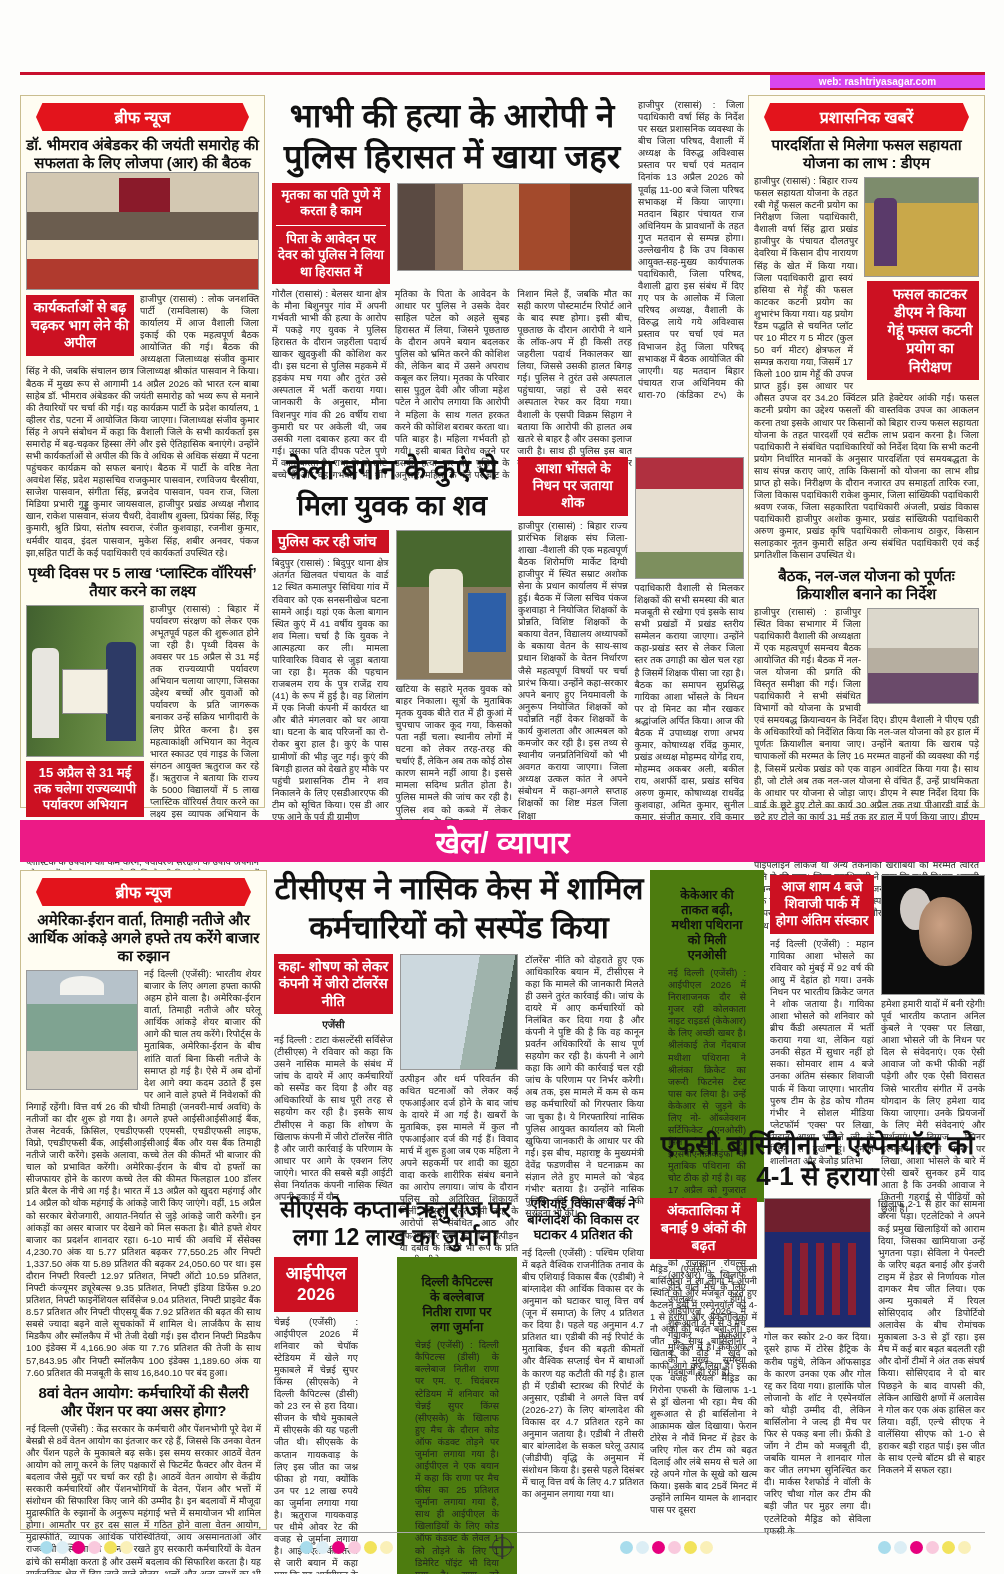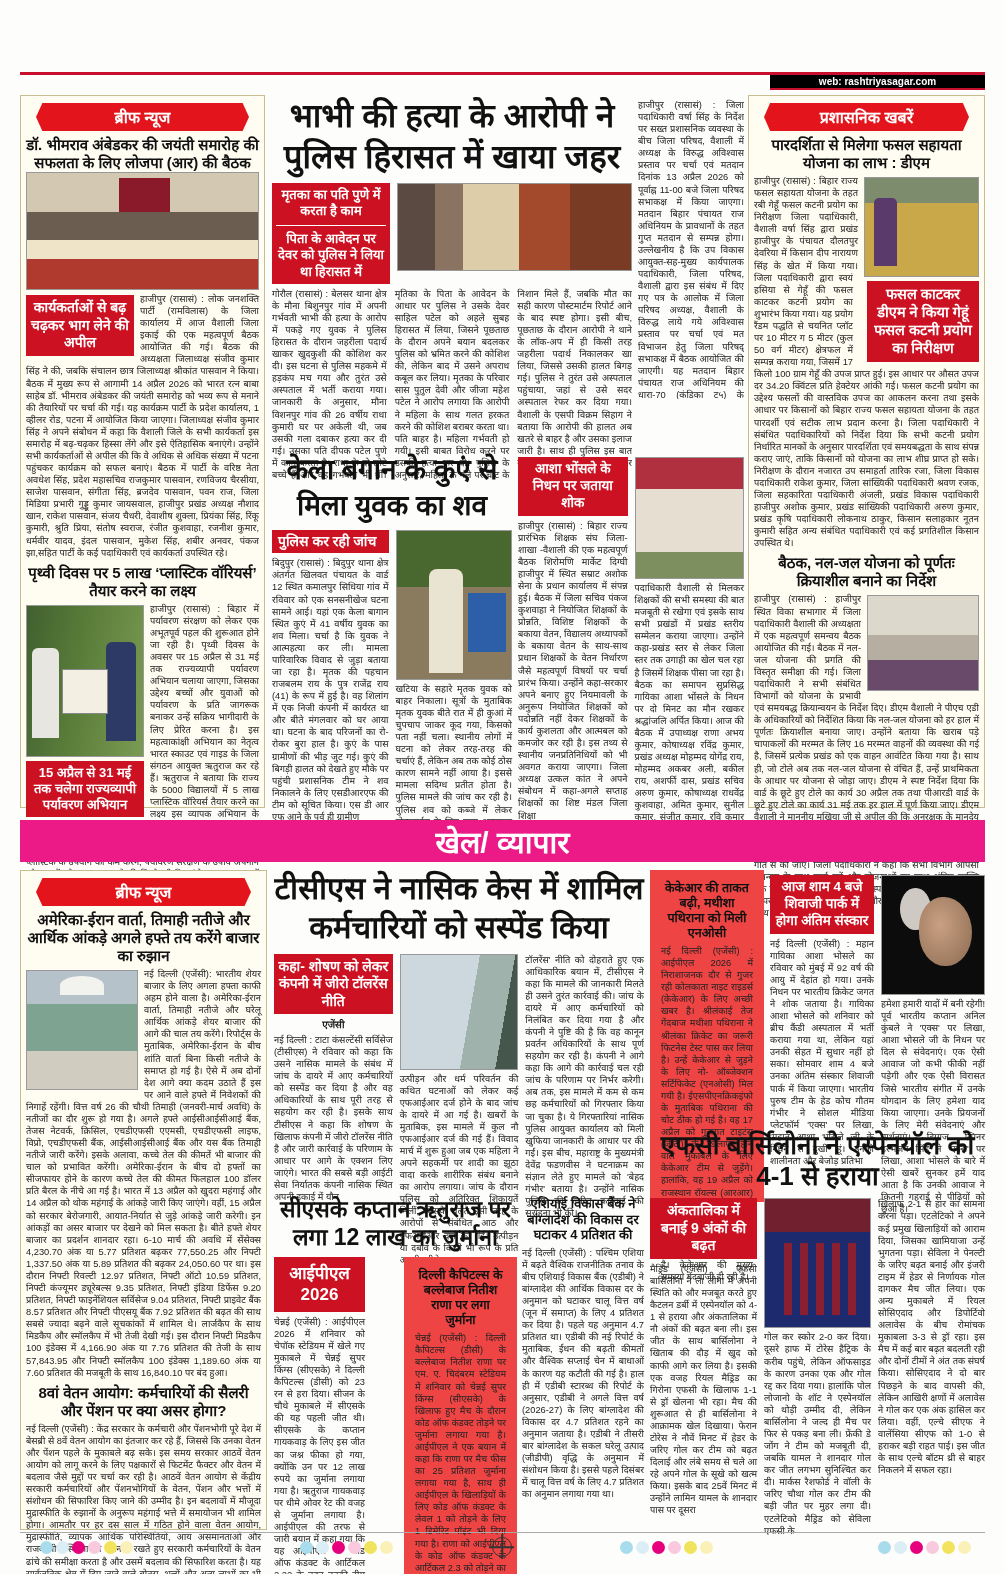--- a/index.html
+++ b/index.html
@@ -11,38 +11,38 @@
   .masthead{position:absolute;left:20px;top:28px;width:965px;height:44px;display:flex;background:#e8e8e6;}
   .mast-left{width:388px;background:linear-gradient(135deg,#0d4f9e,#1976d2 70%);color:#fff;display:flex;align-items:center;justify-content:center;font-size:30px;font-weight:bold;clip-path:polygon(0 0,100% 0,96% 100%,0 100%);position:relative;}
   .mast-diamonds{position:absolute;right:-70px;top:4px;width:90px;height:36px;}
   .diam{position:absolute;width:12px;height:12px;background:#3f74c4;transform:rotate(45deg);}
   .mast-center{flex:1;display:flex;align-items:center;justify-content:center;font-size:27px;font-weight:bold;color:#111;}
   .mast-right{width:150px;background:#fff;border-left:1px solid #ccc;display:flex;flex-direction:column;align-items:center;justify-content:center;}
   .mast-city{font-size:15px;font-weight:bold;border-bottom:1px solid #555;padding:0 18px;}
   .mast-date{font-size:10.5px;font-weight:bold;color:#b11;}
   .mast-page{width:30px;background:#c8102e;color:#fff;display:flex;align-items:center;justify-content:center;font-size:22px;font-weight:bold;}
   .redrule{position:absolute;left:20px;top:72px;width:965px;height:3px;background:#c8102e;}
-  .webstrip{position:absolute;left:770px;top:75px;width:215px;height:15px;background:#000000;color:#fff;font-size:10px;font-weight:bold;display:flex;align-items:center;justify-content:center;border-bottom:2px solid #c8102e;}
+  .webstrip{position:absolute;left:770px;top:75px;width:215px;height:15px;background:#d946ef;color:#fff;font-size:10px;font-weight:bold;display:flex;align-items:center;justify-content:center;border-bottom:2px solid #c8102e;}
 
   
   .box{position:absolute;background:#fffdf2;border:1px solid #c9bd8f;padding:5px;}
   .ribbon{background:#e3141c;color:#fff;font-weight:bold;text-align:center;font-size:16px;padding:3px 0;margin:2px 10px 5px;clip-path:polygon(3% 0,97% 0,100% 50%,97% 100%,3% 100%,0 50%);}
   .hl{font-weight:bold;color:#111;text-align:center;line-height:1.2;}
   .hl-xl{font-size:33px;line-height:1.25;}
   .hl-lg{font-size:28px;line-height:1.3;}
   .hl-md{font-size:20px;}
   .hl-sm{font-size:15px;}
   .hl-xs{font-size:13.5px;text-align:left;}
   .body{font-size:9.3px;line-height:1.3;text-align:justify;color:#222;}
   .inset{background:#cc1122;color:#fff;font-weight:bold;text-align:center;padding:4px;line-height:1.25;}
   .cols3{column-count:3;column-gap:8px;}
   .row{display:flex;gap:7px;}
   .col{flex:1;min-width:0;}
   .byline{text-align:center;font-weight:bold;font-size:10px;margin:3px 0;}
-  .bluebox{background:#ef4444;padding:11px;}
+  .bluebox{background:#4d7c0f;padding:18px;}
 
   
   .ph{position:relative;overflow:hidden;border:1px solid #999;margin-bottom:3px;}
   .ph-meeting{height:118px;background:linear-gradient(#d3c8b2 0 34%,#6b5d4f 34% 58%,#efe3c8 58% 74%,#b03a2e 74% 100%);}
   .ph-meeting .bnr{position:absolute;left:40%;top:4%;width:22%;height:30%;background:#8a1a2a;}
   .ph-earth{width:118px;height:152px;float:left;margin:2px 6px 2px 0;background:linear-gradient(100deg,#41602f,#5a7d3a 45%,#7a9b52);}
   .ph-earth .placard{position:absolute;left:30%;top:42%;width:40%;height:30%;background:#f3efe2;border:1px solid #888;}
   .ph-earth .f1{position:absolute;left:4%;top:28%;width:24%;height:60%;background:#e8e6e0;border-radius:6px 6px 0 0;}
   .ph-earth .f2{position:absolute;right:6%;top:24%;width:26%;height:66%;background:#2d3a66;border-radius:6px 6px 0 0;}
   .ph-bhabhi{height:88px;background:linear-gradient(90deg,#5a4a42 0 16%,#8a7360 16% 28%,#ddcda9 28% 52%,#a34a2c 52% 74%,#7a3b24 74% 100%);}
@@ -57,21 +57,21 @@
   .ph-bse .dome{position:absolute;left:30%;top:4%;width:40%;height:16%;background:#f2f2ee;border-radius:50% 50% 0 0;}
   .ph-tcs{width:116px;height:116px;background:linear-gradient(100deg,#ccd8de 0 58%,#9fb3ac 58% 84%,#45564c 84% 100%);}
   .ph-asha{width:104px;height:120px;background:#0c0c0c;}
   .ph-asha .face{position:absolute;right:12%;top:18%;width:52%;height:58%;background:radial-gradient(ellipse at 40% 40%,#caa083,#8a6a50);border-radius:46% 54% 50% 50%;}
   .ph-asha .hair{position:absolute;right:52%;top:10%;width:30%;height:36%;background:#cfc9c4;border-radius:50%;}
   .ph-barca{width:108px;height:130px;background:linear-gradient(#70202e 0 26%,#1e2a6e 26% 100%);}
   .ph-barca .stripes{position:absolute;left:10%;top:34%;width:80%;height:56%;background:repeating-linear-gradient(90deg,#1e2a6e 0 8px,#8a1f32 8px 16px);}
 
   
   .float-l{float:left;margin:2px 6px 2px 0;}
-  .float-r{float:right;margin:2px 0 2px 14px;clear:right;}
+  .float-r{float:right;margin:2px 0 2px 14px;clear:right;padding-left:18px;}
 
   
   .sportsbar{position:absolute;left:20px;top:820px;width:965px;height:42px;background:#ec1a86;color:#fff;display:flex;align-items:center;justify-content:center;font-size:30px;font-weight:bold;}
 
   
   .footrule{position:absolute;left:20px;top:1532px;width:965px;height:1px;background:#aaa;}
   .dots{position:absolute;top:1541px;display:flex;gap:3px;}
   .dot{width:13px;height:13px;border-radius:50%;}
   .crosshair{position:absolute;left:492px;top:1537px;width:20px;height:20px;border:1.5px solid #333;border-radius:50%;}
   .crosshair:before,.crosshair:after{content:"";position:absolute;background:#333;}

